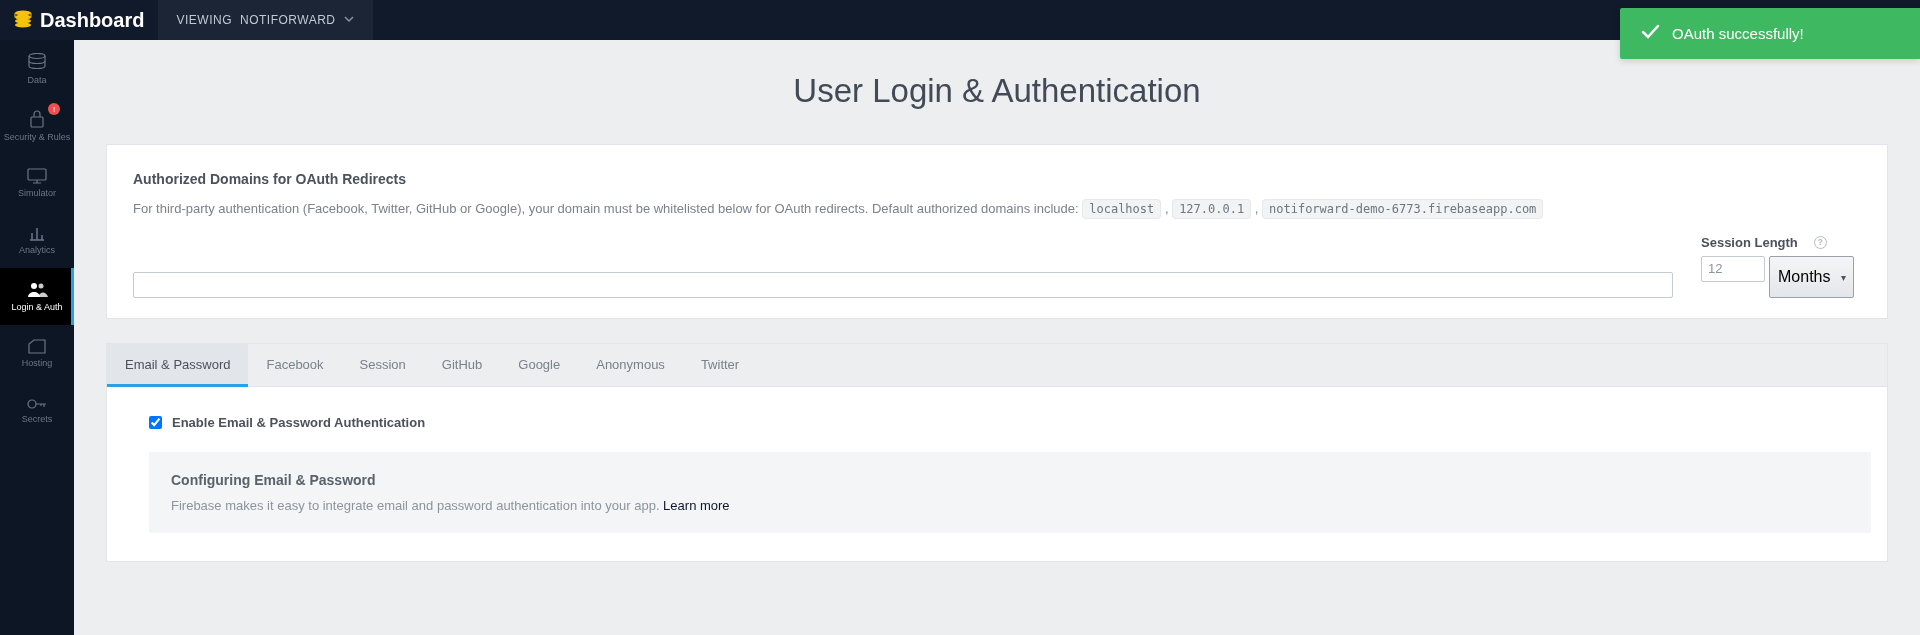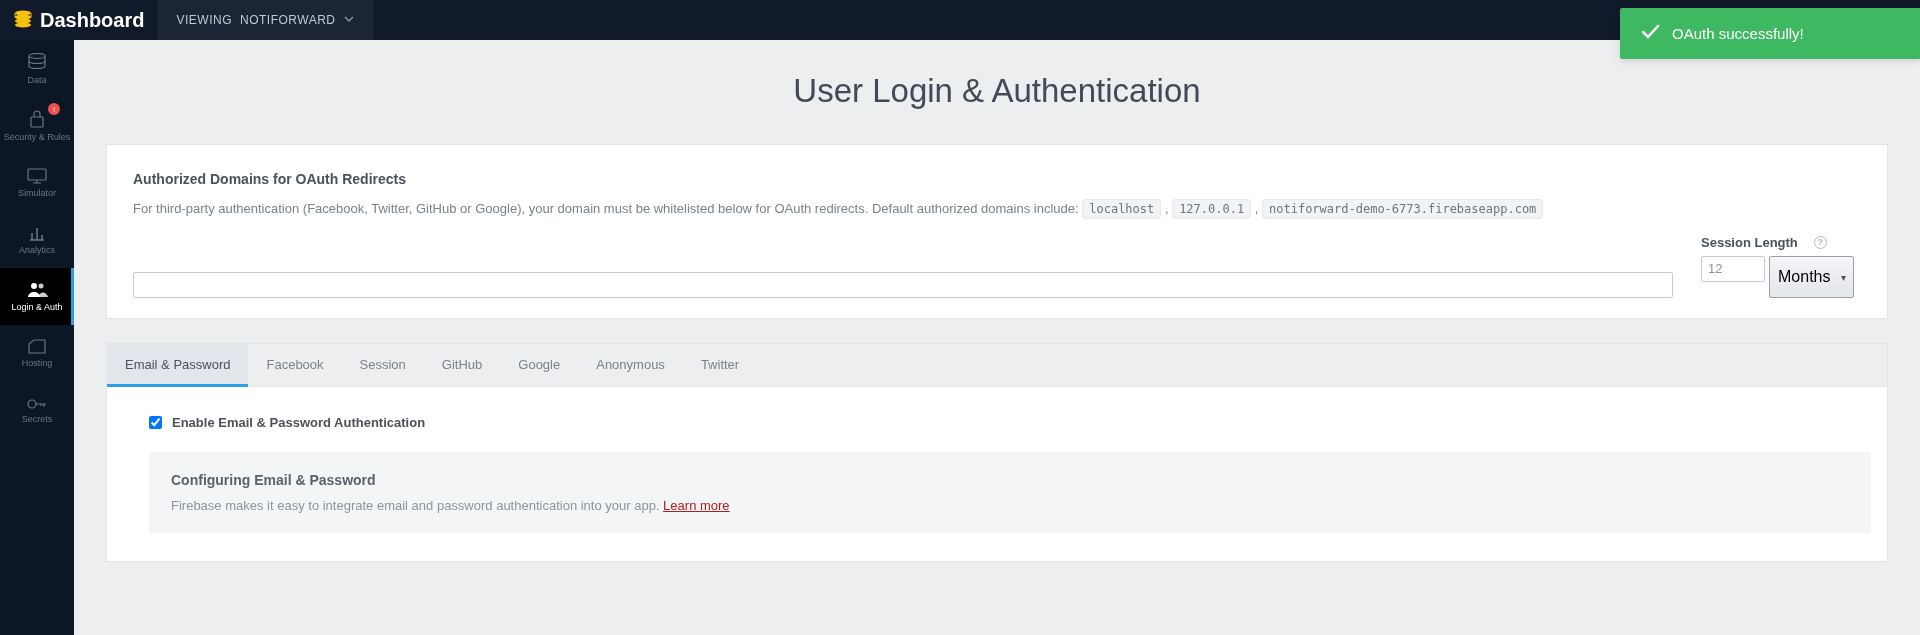--- a/index.html
+++ b/index.html
@@ -282,21 +282,21 @@
   .config-title {
     font-size: 14px;
     font-weight: 700;
     color: #5a626c;
     margin-bottom: 10px;
   }
   .config-desc {
     font-size: 13px;
     color: #8c949e;
   }
-  .link { color: #b91c1c; cursor: pointer; text-decoration: underline; }
+  .link { color: #0f172a; cursor: pointer; }
 </style>
 </head>
 <body>
 
 <div class="header">
   <div class="brand">
     <span class="brand-icon">
       <svg width="18" height="20" viewBox="0 0 18 20">
         <ellipse cx="9" cy="3" rx="8" ry="2.5" fill="#f6c20e"></ellipse>
         <path d="M1 3v4c0 1.3 3.5 2.5 8 2.5s8-1.2 8-2.5V3" fill="none" stroke="#f6c20e" stroke-width="1"></path>

